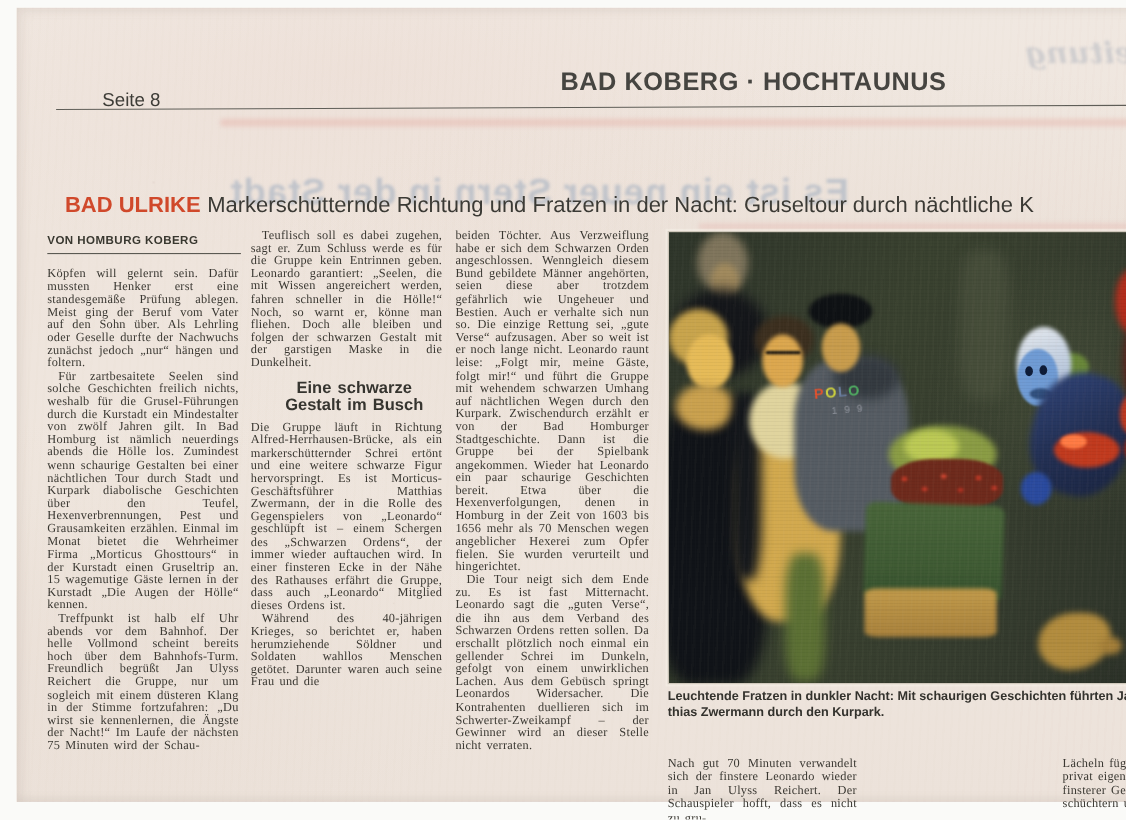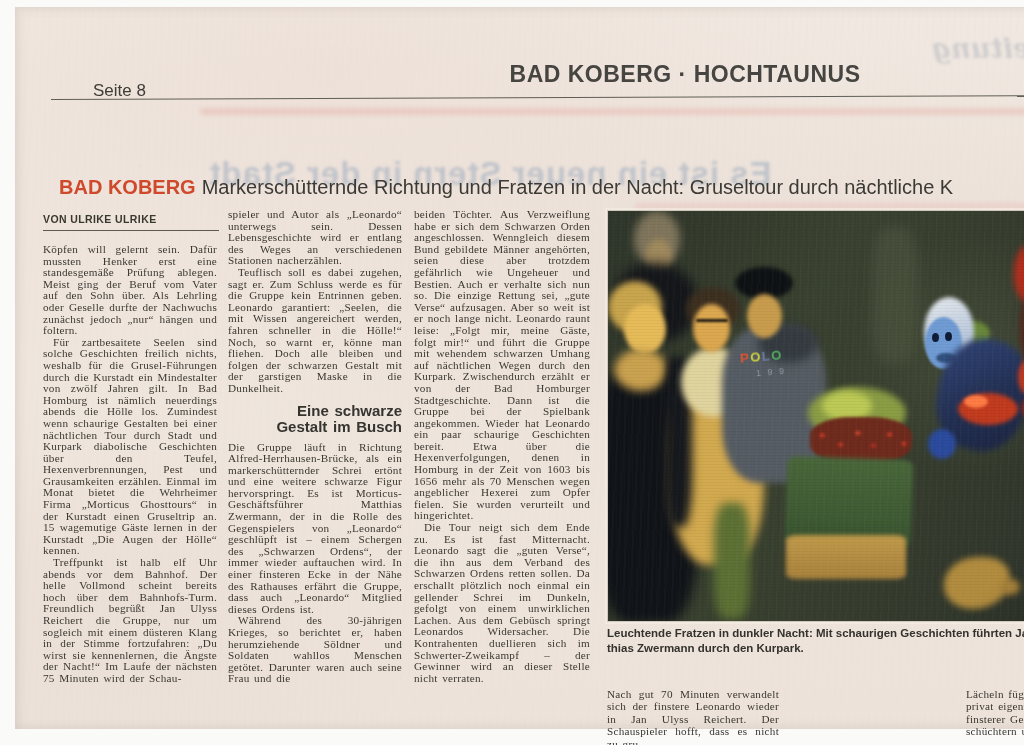--- a/index.html
+++ b/index.html
@@ -52,21 +52,21 @@
   
   .col{position:absolute;overflow:hidden;font-family:"Liberation Serif",serif;
     font-size:11.2px;line-height:11.6px;letter-spacing:.25px;word-spacing:1.5px;
     text-align:justify;color:#393731;}
   .col p{margin:0;text-indent:10px;}
   .col p.lead{text-indent:0;}
   .col1{left:28px;top:237px;width:174px;height:487px;}
   .col2{left:213px;top:202px;width:174px;height:516px;}
   .col3{left:399px;top:202px;width:176px;height:516px;}
   .inline-subhead{font-family:"Liberation Sans",sans-serif;font-size:15px;font-weight:bold;
-    color:#34332e;line-height:16.5px;margin:8px 0 6px 14px;text-align:right;letter-spacing:0;}
+    color:#34332e;line-height:16.5px;margin:8px 0 6px 14px;text-align:center;letter-spacing:0;}
   
   .photo{position:absolute;left:592px;top:203px;width:432px;height:410px;overflow:hidden;
     background:linear-gradient(115deg,#2e352a 0%,#39412f 40%,#353c2e 70%,#2e342a 100%);
     border:1px solid #cfc8bb;box-shadow:0 0 0 2px rgba(245,240,232,.55);}
   .photo .glow{position:absolute;left:55%;top:5%;width:60%;height:60%;
     background:radial-gradient(closest-side, rgba(126,138,94,.18), transparent);pointer-events:none;}
   .photo .grain{position:absolute;inset:0;pointer-events:none;opacity:.5;
     background:
       repeating-linear-gradient(0deg, rgba(0,0,0,.07) 0 1px, transparent 1px 3px),
       repeating-linear-gradient(90deg, rgba(255,255,255,.025) 0 1px, transparent 1px 4px);}
@@ -162,37 +162,36 @@
     <div class="pinkband b1"></div>
     <div class="pinkband b2"></div>
 
     <div class="pageinfo">Seite 8</div>
     <div class="section-title">BAD KOBERG · HOCHTAUNUS</div>
     <div class="header-rule"></div>
 
     <div class="ghost ghost-headline">Es ist ein neuer Stern in der Stadt</div>
 
     <div class="kicker">
-      <span class="loc">BAD KOBERG</span><span>Markerschütternde Richtung und Fratzen in der Nacht: Gruseltour durch nächtliche K</span>
-    </div>
-
-    <div class="byline">VON ULRIKE ULRIKE</div>
+      <span class="loc">BAD ULRIKE</span><span>Markerschütternde Richtung und Fratzen in der Nacht: Gruseltour durch nächtliche K</span>
+    </div>
+
+    <div class="byline">VON HOMBURG KOBERG</div>
 
     <div class="col col1">
       <p class="lead">Köpfen will gelernt sein. Dafür mussten Henker erst eine standesgemäße Prüfung ablegen. Meist ging der Beruf vom Vater auf den Sohn über. Als Lehrling oder Geselle durfte der Nachwuchs zunächst jedoch „nur“ hängen und foltern.</p>
       <p>Für zartbesaitete Seelen sind solche Geschichten freilich nichts, weshalb für die Grusel-Führungen durch die Kurstadt ein Mindestalter von zwölf Jahren gilt. In Bad Homburg ist nämlich neuerdings abends die Hölle los. Zumindest wenn schaurige Gestalten bei einer nächtlichen Tour durch Stadt und Kurpark diabolische Geschichten über den Teufel, Hexenverbrennungen, Pest und Grausamkeiten erzählen. Einmal im Monat bietet die Wehrheimer Firma „Morticus Ghosttours“ in der Kurstadt einen Gruseltrip an. 15 wagemutige Gäste lernen in der Kurstadt „Die Augen der Hölle“ kennen.</p>
       <p>Treffpunkt ist halb elf Uhr abends vor dem Bahnhof. Der helle Vollmond scheint bereits hoch über dem Bahnhofs-Turm. Freundlich begrüßt Jan Ulyss Reichert die Gruppe, nur um sogleich mit einem düsteren Klang in der Stimme fortzufahren: „Du wirst sie kennenlernen, die Ängste der Nacht!“ Im Laufe der nächsten 75 Minuten wird der Schau-</p>
     </div>
 
     <div class="col col2">
-      <p class="lead">spieler und Autor als „Leonardo“ unterwegs sein. Dessen Lebensgeschichte wird er entlang des Weges an verschiedenen Stationen nacherzählen.</p>
       <p>Teuflisch soll es dabei zugehen, sagt er. Zum Schluss werde es für die Gruppe kein Entrinnen geben. Leonardo garantiert: „Seelen, die mit Wissen angereichert werden, fahren schneller in die Hölle!“ Noch, so warnt er, könne man fliehen. Doch alle bleiben und folgen der schwarzen Gestalt mit der garstigen Maske in die Dunkelheit.</p>
       <div class="inline-subhead">Eine schwarze Gestalt im Busch</div>
       <p class="lead">Die Gruppe läuft in Richtung Alfred-Herrhausen-Brücke, als ein markerschütternder Schrei ertönt und eine weitere schwarze Figur hervorspringt. Es ist Morticus-Geschäftsführer Matthias Zwermann, der in die Rolle des Gegenspielers von „Leonardo“ geschlüpft ist – einem Schergen des „Schwarzen Ordens“, der immer wieder auftauchen wird. In einer finsteren Ecke in der Nähe des Rathauses erfährt die Gruppe, dass auch „Leonardo“ Mitglied dieses Ordens ist.</p>
-      <p>Während des 30-jährigen Krieges, so berichtet er, haben herumziehende Söldner und Soldaten wahllos Menschen getötet. Darunter waren auch seine Frau und die</p>
+      <p>Während des 40-jährigen Krieges, so berichtet er, haben herumziehende Söldner und Soldaten wahllos Menschen getötet. Darunter waren auch seine Frau und die</p>
     </div>
 
     <div class="col col3">
       <p class="lead">beiden Töchter. Aus Verzweiflung habe er sich dem Schwarzen Orden angeschlossen. Wenngleich diesem Bund gebildete Männer angehörten, seien diese aber trotzdem gefährlich wie Ungeheuer und Bestien. Auch er verhalte sich nun so. Die einzige Rettung sei, „gute Verse“ aufzusagen. Aber so weit ist er noch lange nicht. Leonardo raunt leise: „Folgt mir, meine Gäste, folgt mir!“ und führt die Gruppe mit wehendem schwarzen Umhang auf nächtlichen Wegen durch den Kurpark. Zwischendurch erzählt er von der Bad Homburger Stadtgeschichte. Dann ist die Gruppe bei der Spielbank angekommen. Wieder hat Leonardo ein paar schaurige Geschichten bereit. Etwa über die Hexenverfolgungen, denen in Homburg in der Zeit von 1603 bis 1656 mehr als 70 Menschen wegen angeblicher Hexerei zum Opfer fielen. Sie wurden verurteilt und hingerichtet.</p>
       <p>Die Tour neigt sich dem Ende zu. Es ist fast Mitternacht. Leonardo sagt die „guten Verse“, die ihn aus dem Verband des Schwarzen Ordens retten sollen. Da erschallt plötzlich noch einmal ein gellender Schrei im Dunkeln, gefolgt von einem unwirklichen Lachen. Aus dem Gebüsch springt Leonardos Widersacher. Die Kontrahenten duellieren sich im Schwerter-Zweikampf – der Gewinner wird an dieser Stelle nicht verraten.</p>
     </div>
 
     <div class="photo">
       <div class="glow"></div>
       <div class="ph trunk"></div>

